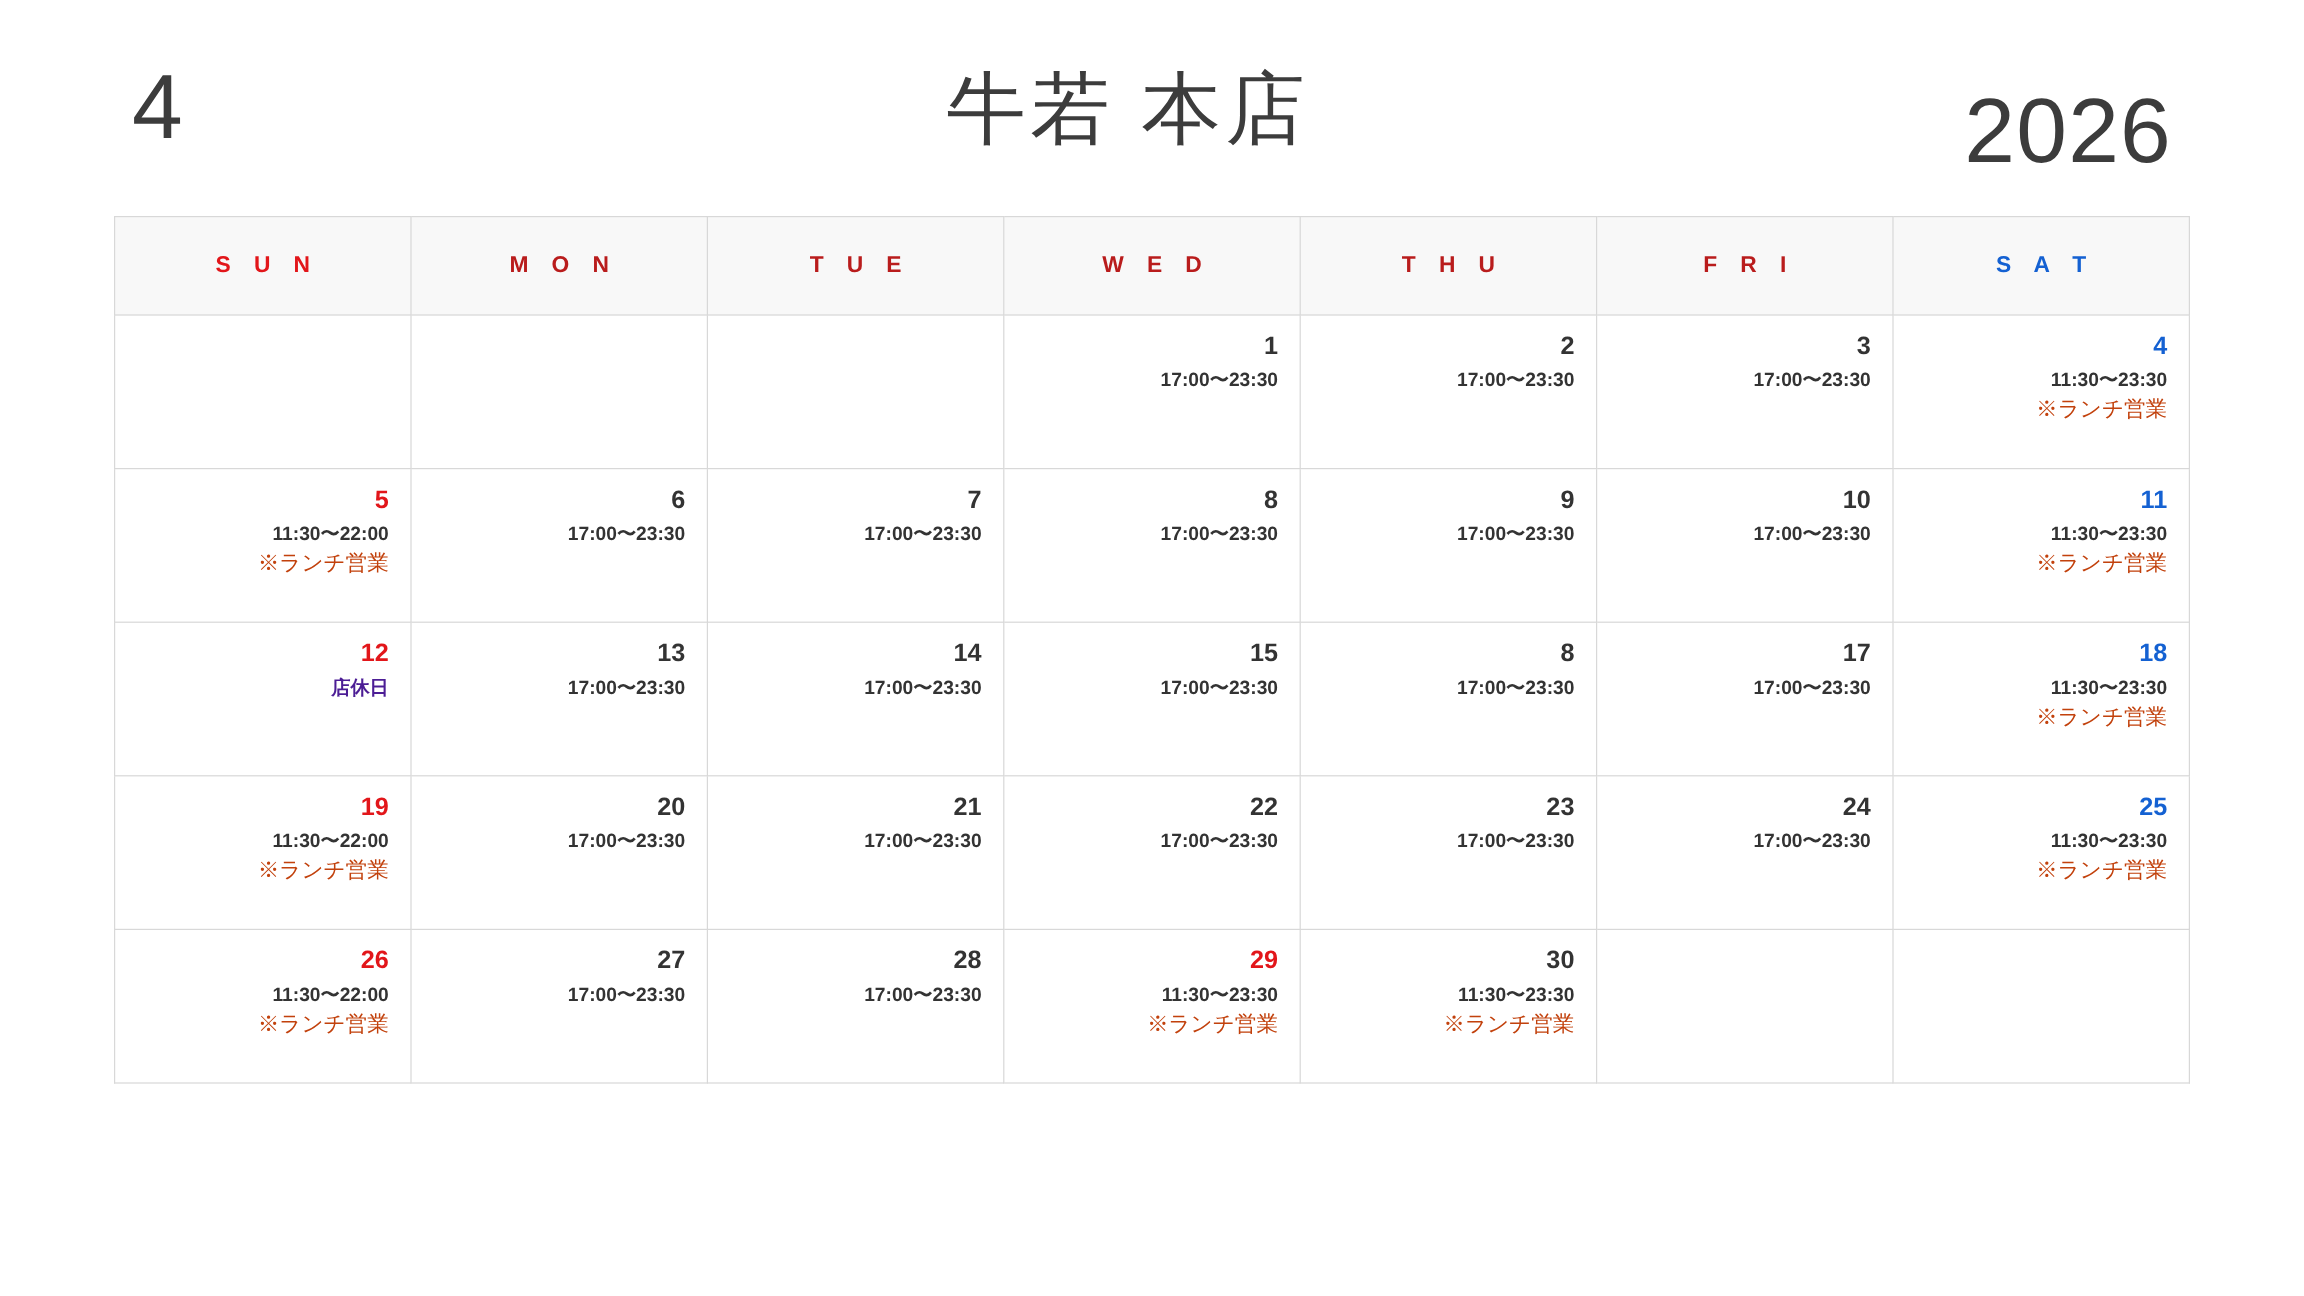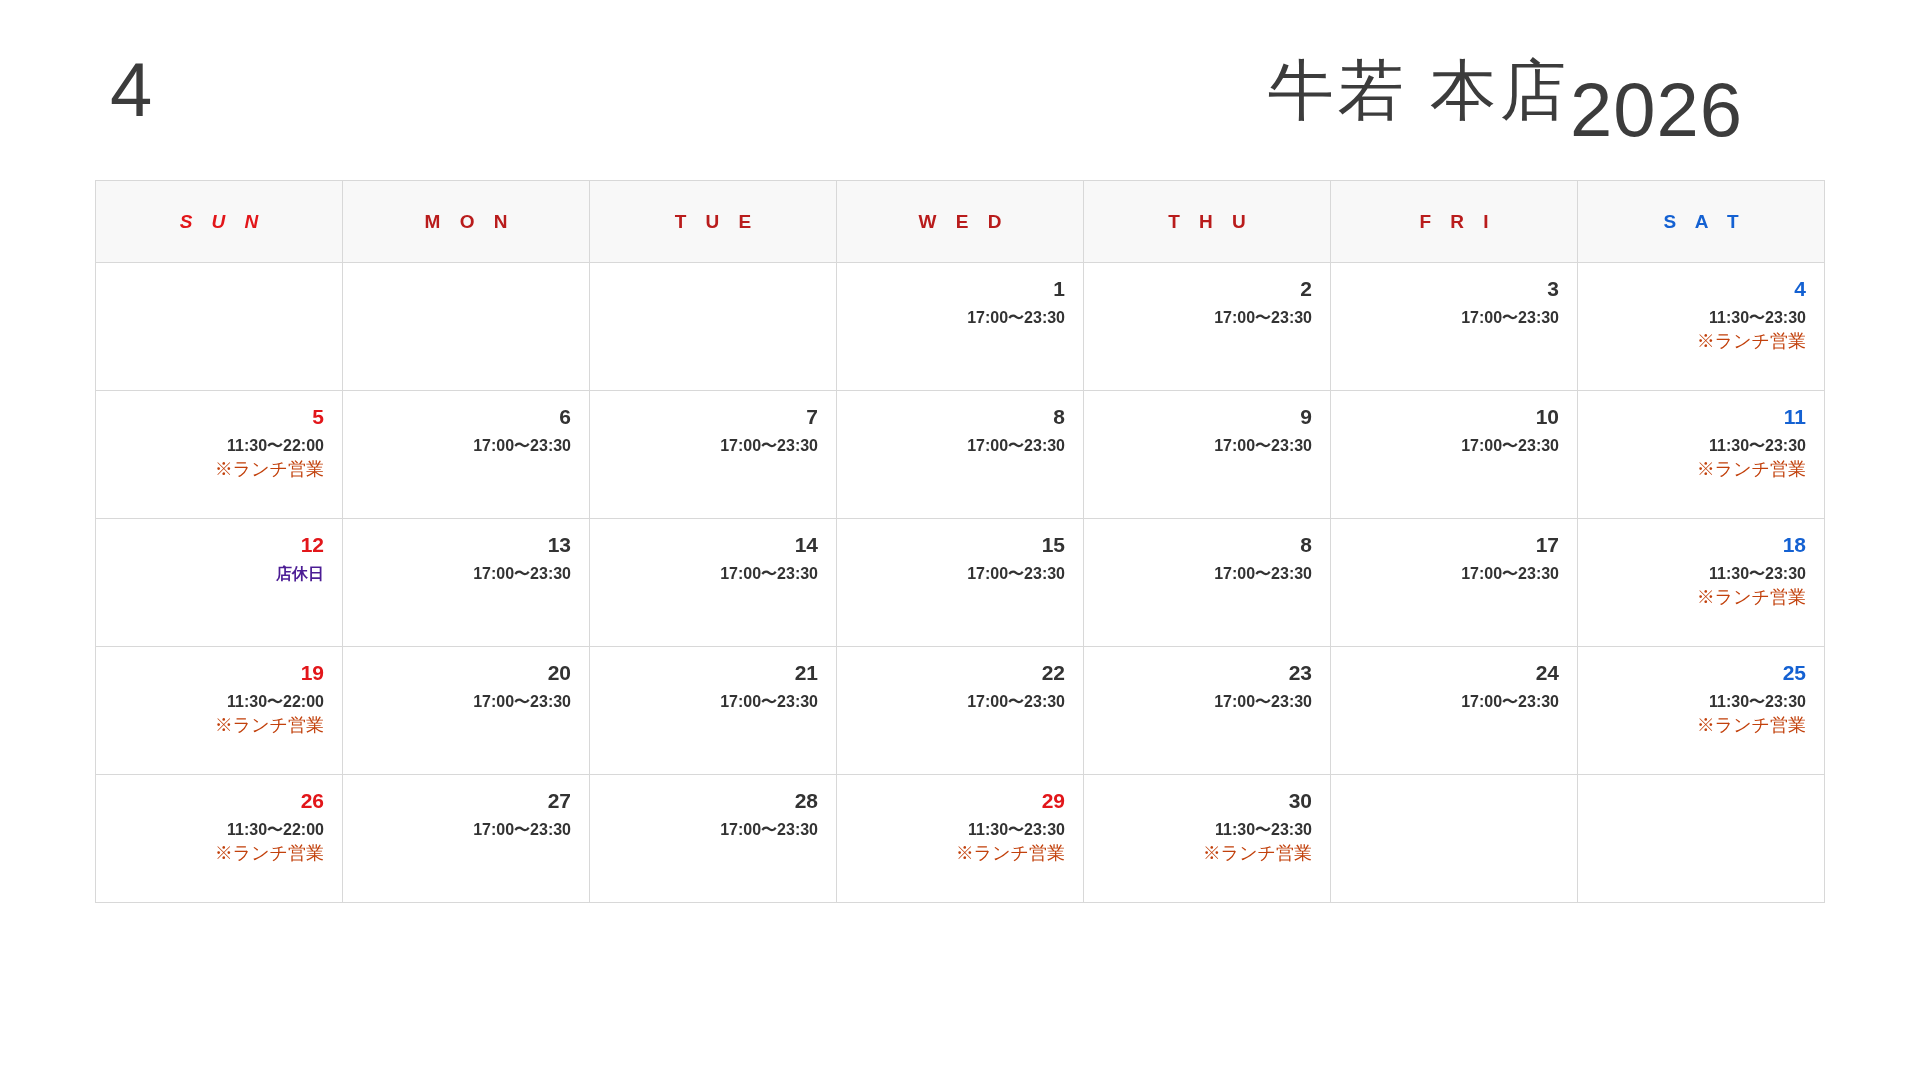--- a/index.html
+++ b/index.html
@@ -33,33 +33,34 @@
     font-size: 76px;
     font-weight: 400;
     color: #3c3c3c;
     letter-spacing: 0px;
     line-height: 1;
     flex: 0 0 200px;
     text-align: left;
   }
   .shop-title {
     flex: 1 1 auto;
-    text-align: right;
+    text-align: center;
     font-size: 66px;
     font-weight: 400;
     color: #3c3c3c;
     letter-spacing: 4px;
     line-height: 1;
   }
   .year {
     font-size: 76px;
     font-weight: 400;
     color: #3c3c3c;
     line-height: 1;
     flex: 0 0 240px;
+    text-align: right;
     letter-spacing: 1px;
     margin-top: 39px;
   }
 
   
   .calendar {
     margin: 0 auto;
     width: 1730px;
     border: 1px solid #d8d8d8;
     border-collapse: collapse;
@@ -71,21 +72,21 @@
   }
   .calendar thead th {
     height: 82px;
     background: #f8f8f8;
     font-size: 19px;
     font-weight: bold;
     letter-spacing: 7px;
     text-indent: 7px;
     color: #b91c1c;
   }
-  .calendar thead th.sun { color: #e2161a; font-style: italic; }
+  .calendar thead th.sun { color: #e2161a; }
   .calendar thead th.sat { color: #1461d2; }
 
   .calendar tbody td {
     height: 128px;
     vertical-align: top;
     padding: 14px 18px 10px 10px;
     text-align: right;
   }
   .daynum {
     font-size: 21px;

